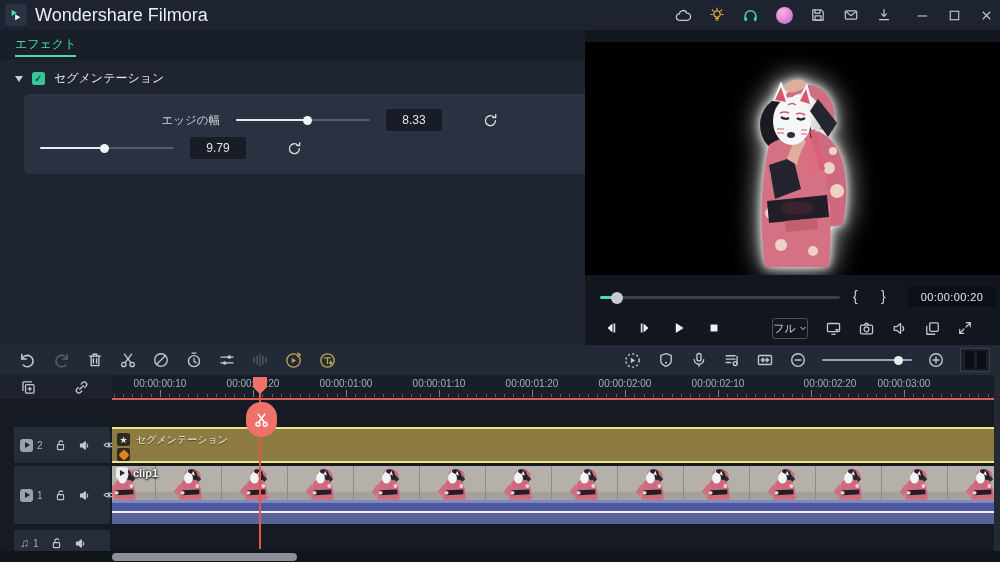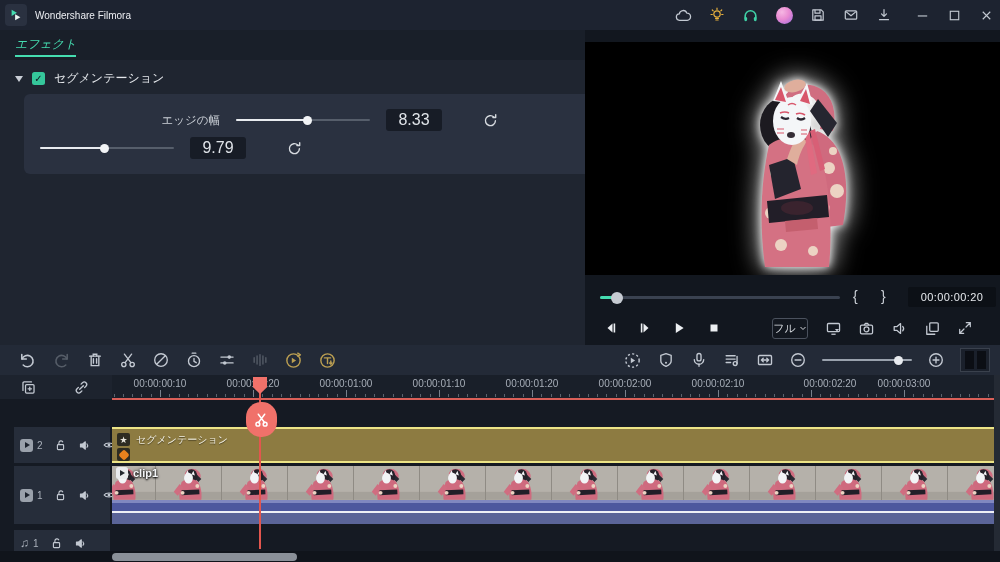--- a/index.html
+++ b/index.html
@@ -5,44 +5,44 @@
   * { margin:0; padding:0; box-sizing:border-box; }
   html,body { background:#0b0f15; }
   body { font-family:"Liberation Sans","DejaVu Sans",sans-serif; }
   #app { position:relative; width:1000px; height:562px; overflow:hidden; background:#161b24; color:#d6dade; }
   svg { display:block; }
   .ic { color:#c3c9d2; }
 
   
   #titlebar { position:absolute; left:0; top:0; width:1000px; height:30px; background:#1d2330; display:flex; align-items:center; }
   #logo { width:22px; height:22px; margin-left:5px; border-radius:4px; background:#2a3140; display:flex; align-items:center; justify-content:center; }
-  #appname { margin-left:8px; font-size:10px; color:#eceef2; }
+  #appname { margin-left:8px; font-size:18px; color:#eceef2; }
   #menus { display:flex; margin-left:28px; gap:24px; font-size:12px; color:#cfd4db; }
   #menus span { cursor:default; }
   #project-title { position:absolute; left:470px; top:0; height:30px; display:flex; align-items:center; font-size:11.5px; color:#e2e5ea; }
   #tb-icons { position:absolute; right:108px; top:0; height:30px; display:flex; align-items:center; gap:17px; }
   #win-controls { position:absolute; right:6px; top:0; height:30px; display:flex; align-items:center; gap:17px; }
   .avatar { width:17px; height:17px; border-radius:50%; background:radial-gradient(circle at 35% 30%, #f6b7e3 0%, #e98ad2 45%, #9d6ae0 100%); }
 
   
   #effects-panel { position:absolute; left:0; top:30px; width:585px; height:315px; background:#1f2530; }
   #fx-tabbar { position:absolute; left:0; top:0; width:585px; height:30px; background:#191f29; }
-  #fx-tab { position:absolute; left:15px; top:6px; font-size:12px; color:#45dcb0; padding-bottom:2px; border-bottom:2px solid #45dcb0;font-style:italic; }
+  #fx-tab { position:absolute; left:15px; top:6px; font-size:12px; color:#45dcb0; padding-bottom:2px; border-bottom:2px solid #45dcb0; }
   #fx-section { position:absolute; left:15px; top:40px; display:flex; align-items:center; gap:9px; }
   .tri-down { width:0; height:0; border-left:4.5px solid transparent; border-right:4.5px solid transparent; border-top:6px solid #c9ced6; }
   .checkbox { width:13px; height:13px; border-radius:2.5px; background:#35c79b; color:#0f1620; font-size:10px; font-weight:bold; display:flex; align-items:center; justify-content:center; }
   #fx-section .lbl { font-size:12px; color:#e4e7eb; }
   #fx-box { position:absolute; left:24px; top:64px; width:624px; height:80px; background:#2a3140; border-radius:6px; }
   .fx-row { position:absolute; left:0; width:532px; height:22px; display:flex; align-items:center; }
   .fx-row .rlabel-t { width:196px; text-align:right; font-size:11.5px; color:#cdd2d9; }
   .slider { position:relative; width:134px; height:22px; margin-left:16px; }
   .slider .track { position:absolute; left:0; top:10px; width:134px; height:2px; background:#565e6b; border-radius:1px; }
   .slider .fill { position:absolute; left:0; top:10px; height:2px; background:#e8ebef; border-radius:1px; width:var(--p); }
   .slider .knob { position:absolute; top:6.5px; left:var(--p); width:9px; height:9px; margin-left:-4.5px; border-radius:50%; background:#f2f4f6; }
-  .valbox { width:56px; height:22px; margin-left:16px; background:#171c26; border-radius:3px; display:flex; align-items:center; justify-content:center; font-size:16px; color:#e0e4e9; }
+  .valbox { width:56px; height:22px; margin-left:16px; background:#171c26; border-radius:3px; display:flex; align-items:center; justify-content:center; font-size:12px; color:#e0e4e9; }
   .resetbtn { margin-left:38px; width:20px; height:20px; display:flex; align-items:center; justify-content:center; color:#d7dbe0; }
   #fx-footer { position:absolute; left:0; top:278px; width:585px; height:37px; border-top:1px solid #2a303b; }
   #reset-pill { position:absolute; left:10px; top:5px; width:86px; height:24px; border:1.6px solid #45dcb0; border-radius:13px; display:flex; align-items:center; justify-content:center; font-size:12px; color:#f2f4f6; }
   #ok-pill { position:absolute; left:516px; top:6px; width:61px; height:23px; background:#4adcb2; border-radius:12px; display:flex; align-items:center; justify-content:center; font-size:12px; font-weight:bold; color:#14202a; }
 
   
   #preview-panel { position:absolute; left:585px; top:30px; width:415px; height:315px; background:#12171f; }
   #video-area { position:absolute; left:0; top:12px; width:415px; height:233px; background:#000; overflow:hidden; }
   #dancer { position:absolute; left:140px; top:31px; filter:drop-shadow(0 0 5px #ffffff) drop-shadow(0 0 13px rgba(255,255,255,.8)); }
   #scrub-row { position:absolute; left:0; top:253px; width:415px; height:26px; }

